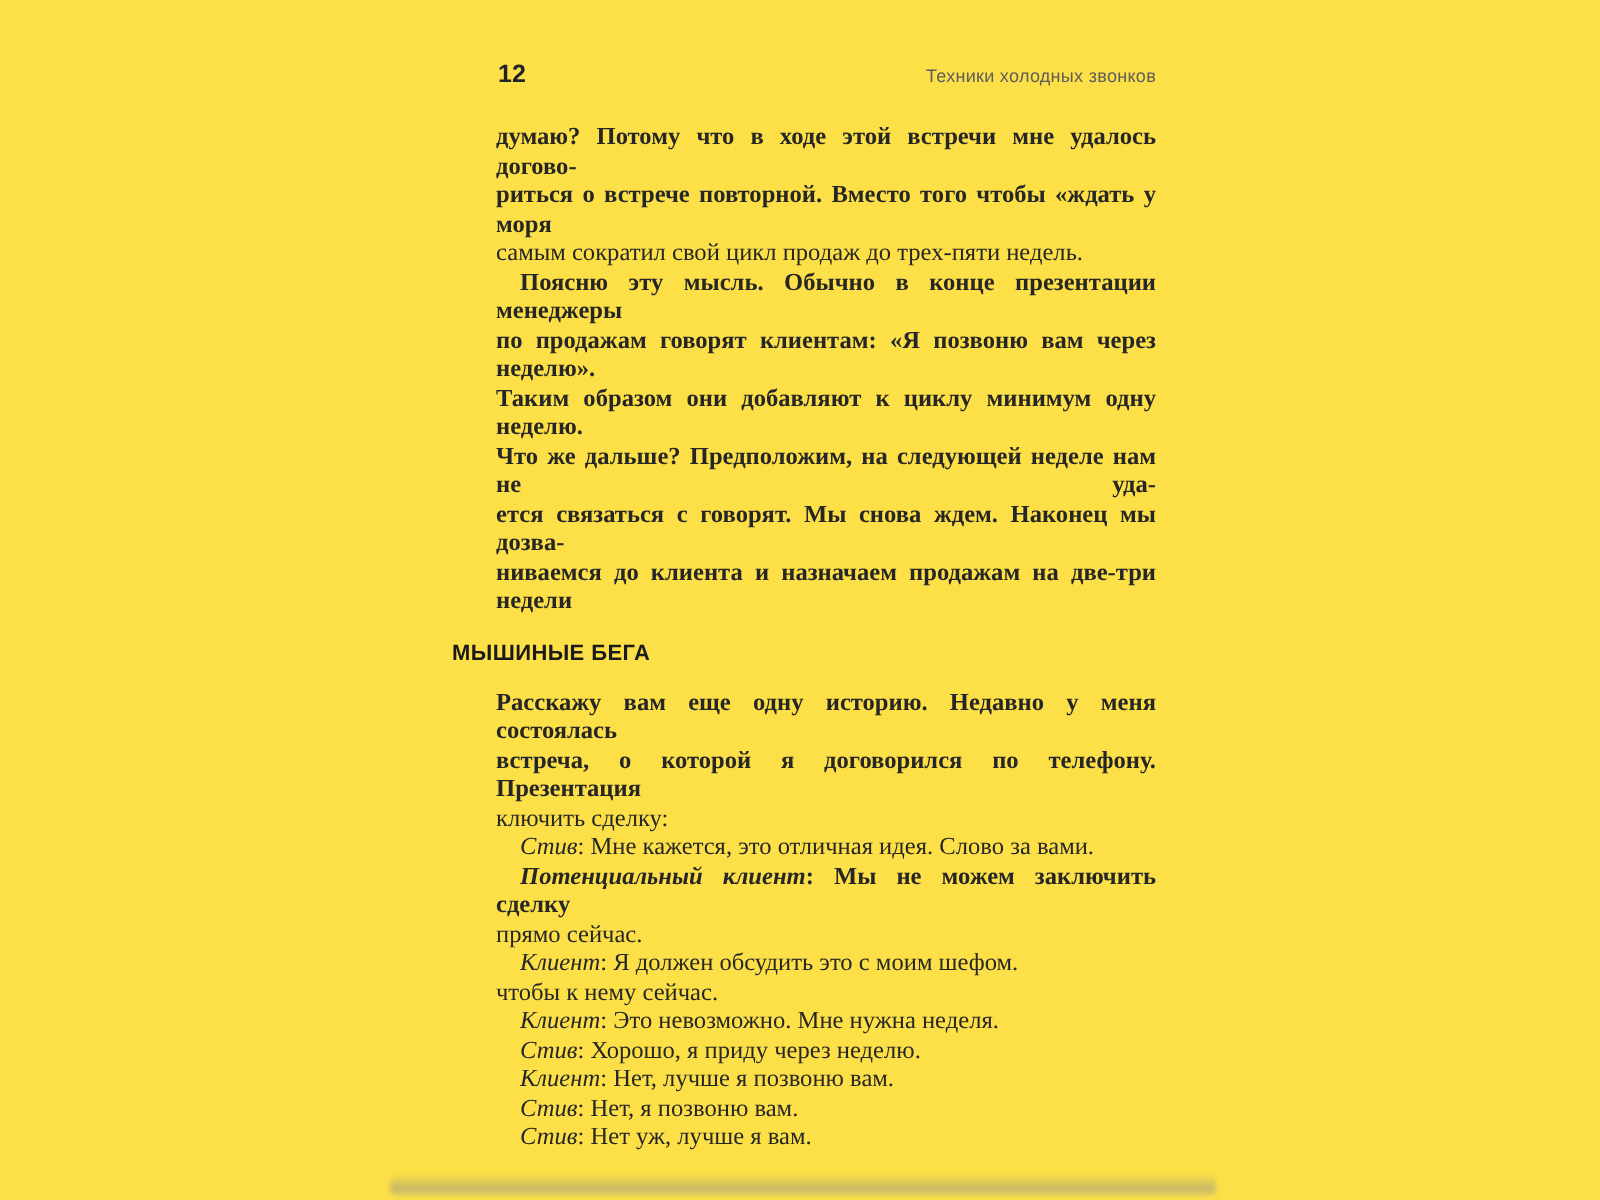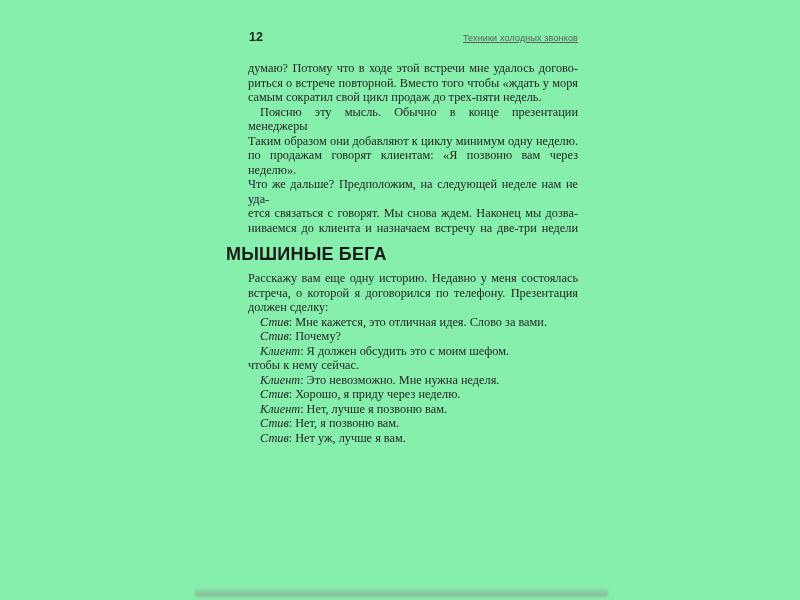--- a/index.html
+++ b/index.html
@@ -6,21 +6,21 @@
   body {
     width: 800px; height: 600px;
     background: #ffffff;
     font-family: "Liberation Serif", serif;
     position: relative;
     overflow: hidden;
   }
   .page {
     position: absolute; left: 0; top: 0;
     width: 800px; height: 600px;
-    background: #86efac;
+    background: #fde047;
   }
   
   .running-header {
     position: absolute;
     left: 249px; top: 30px;
     width: 329px;
     display: flex;
     justify-content: space-between;
     align-items: baseline;
   }
@@ -28,39 +28,38 @@
     font-family: "Liberation Sans", sans-serif;
     font-weight: 700;
     font-size: 12.5px;
     color: #232323;
   }
   .running-head {
     font-family: "Liberation Sans", sans-serif;
     font-size: 9px;
     color: #5d5d5d;
     letter-spacing: 0.15px;
-    text-decoration: underline;
   }
   
   .text-column {
     position: absolute;
     left: 248px; top: 61px;
     width: 330px;
     font-size: 12.3px;
     line-height: 14.5px;
     color: #262626;
   }
   .para { margin: 0; }
   .line { display: block; }
-  .j { text-align: justify; text-align-last: justify; }
+  .j { text-align: justify; text-align-last: justify; font-weight: bold; }
   .ind { text-indent: 12px; }
   .section-heading {
     font-family: "Liberation Sans", sans-serif;
     font-weight: 700;
-    font-size: 18px;
+    font-size: 11px;
     line-height: 16px;
     color: #1b1b1b;
     letter-spacing: 0.2px;
     margin: 11px 0 9px -22px;
   }
   .dlg { margin: 0; }
   .dlg i { font-style: italic; }
   
   .page-bottom-shadow {
     position: absolute;
@@ -85,37 +84,38 @@
   </div>
 
   <div class="text-column">
       <div class="para">
         <div class="line j">думаю? Потому что в ходе этой встречи мне удалось догово-</div>
         <div class="line j">риться о встрече повторной. Вместо того чтобы «ждать у моря</div>
         <div class="line">самым сократил свой цикл продаж до трех-пяти недель.</div>
       </div>
       <div class="para">
         <div class="line j ind">Поясню эту мысль. Обычно в конце презентации менеджеры</div>
+        <div class="line j">по продажам говорят клиентам: «Я позвоню вам через неделю».</div>
         <div class="line j">Таким образом они добавляют к циклу минимум одну неделю.</div>
-        <div class="line j">по продажам говорят клиентам: «Я позвоню вам через неделю».</div>
         <div class="line j">Что же дальше? Предположим, на следующей неделе нам не уда-</div>
         <div class="line j">ется связаться с говорят. Мы снова ждем. Наконец мы дозва-</div>
-        <div class="line j">ниваемся до клиента и назначаем встречу на две-три недели</div>
+        <div class="line j">ниваемся до клиента и назначаем продажам на две-три недели</div>
       </div>
       <h2 class="section-heading">МЫШИНЫЕ БЕГА</h2>
       <div class="para">
         <div class="line j">Расскажу вам еще одну историю. Недавно у меня состоялась</div>
         <div class="line j">встреча, о которой я договорился по телефону. Презентация</div>
-        <div class="line">должен сделку:</div>
+        <div class="line">ключить сделку:</div>
       </div>
       <div class="dlg">
         <div class="line ind"><i>Стив</i>: Мне кажется, это отличная идея. Слово за вами.</div>
       </div>
       <div class="dlg">
-        <div class="line ind"><i>Стив</i>: Почему?</div>
+        <div class="line ind j"><i>Потенциальный клиент</i>: Мы не можем заключить сделку</div>
+        <div class="line">прямо сейчас.</div>
       </div>
       <div class="dlg">
         <div class="line ind"><i>Клиент</i>: Я должен обсудить это с моим шефом.</div>
       </div>
       <div class="dlg">
         <div class="line">чтобы к нему сейчас.</div>
       </div>
       <div class="dlg">
         <div class="line ind"><i>Клиент</i>: Это невозможно. Мне нужна неделя.</div>
       </div>

